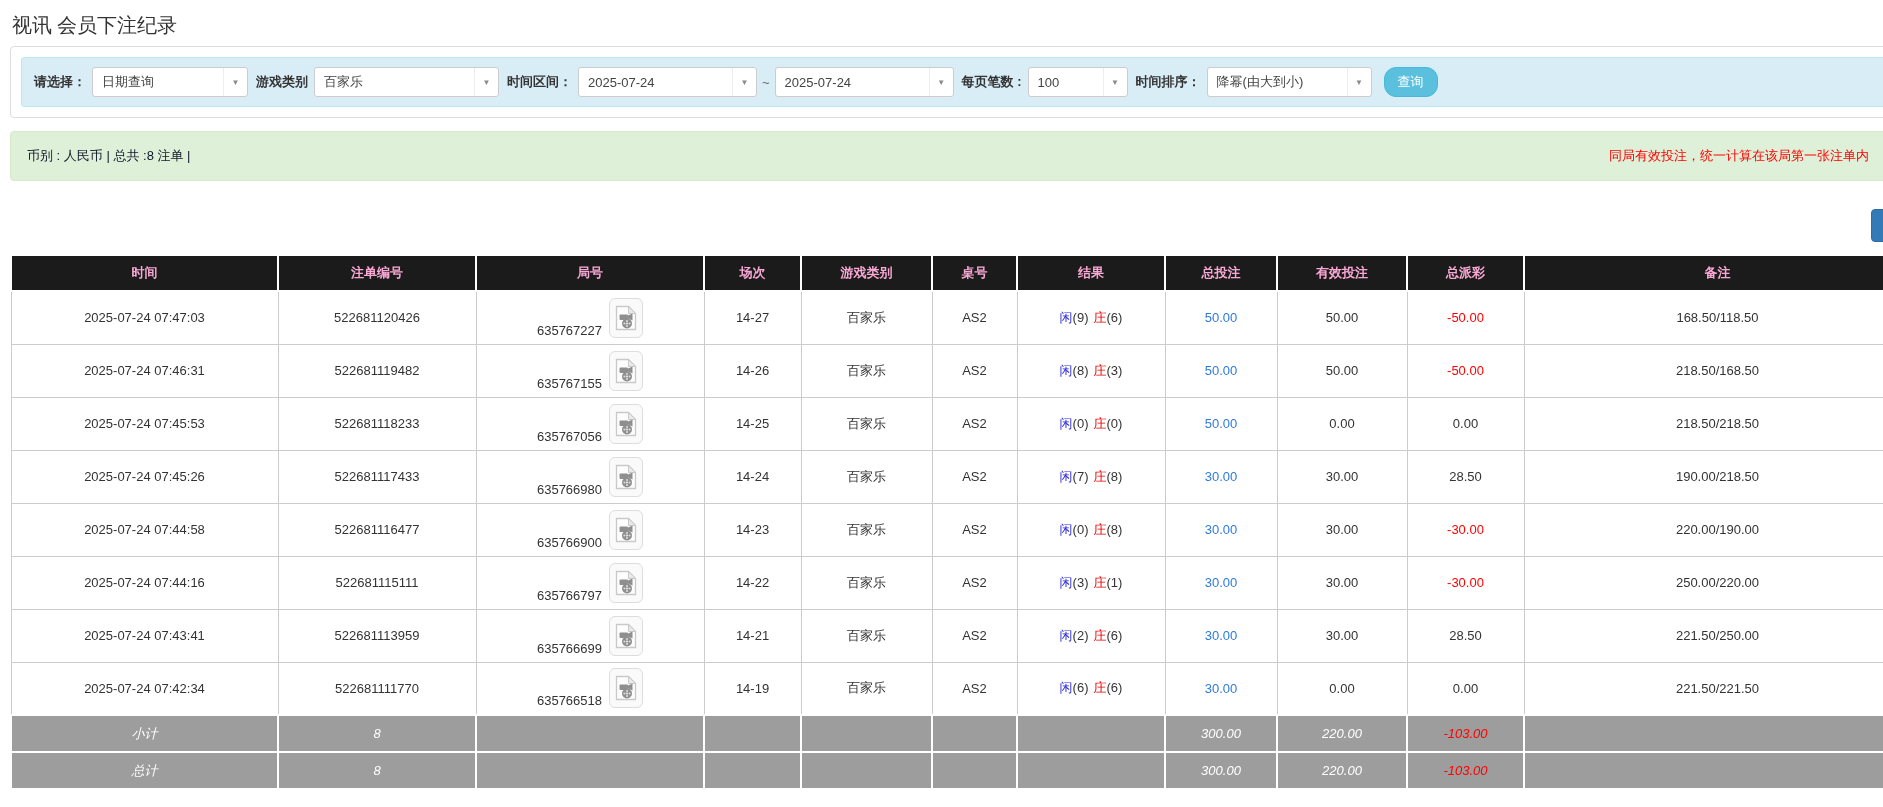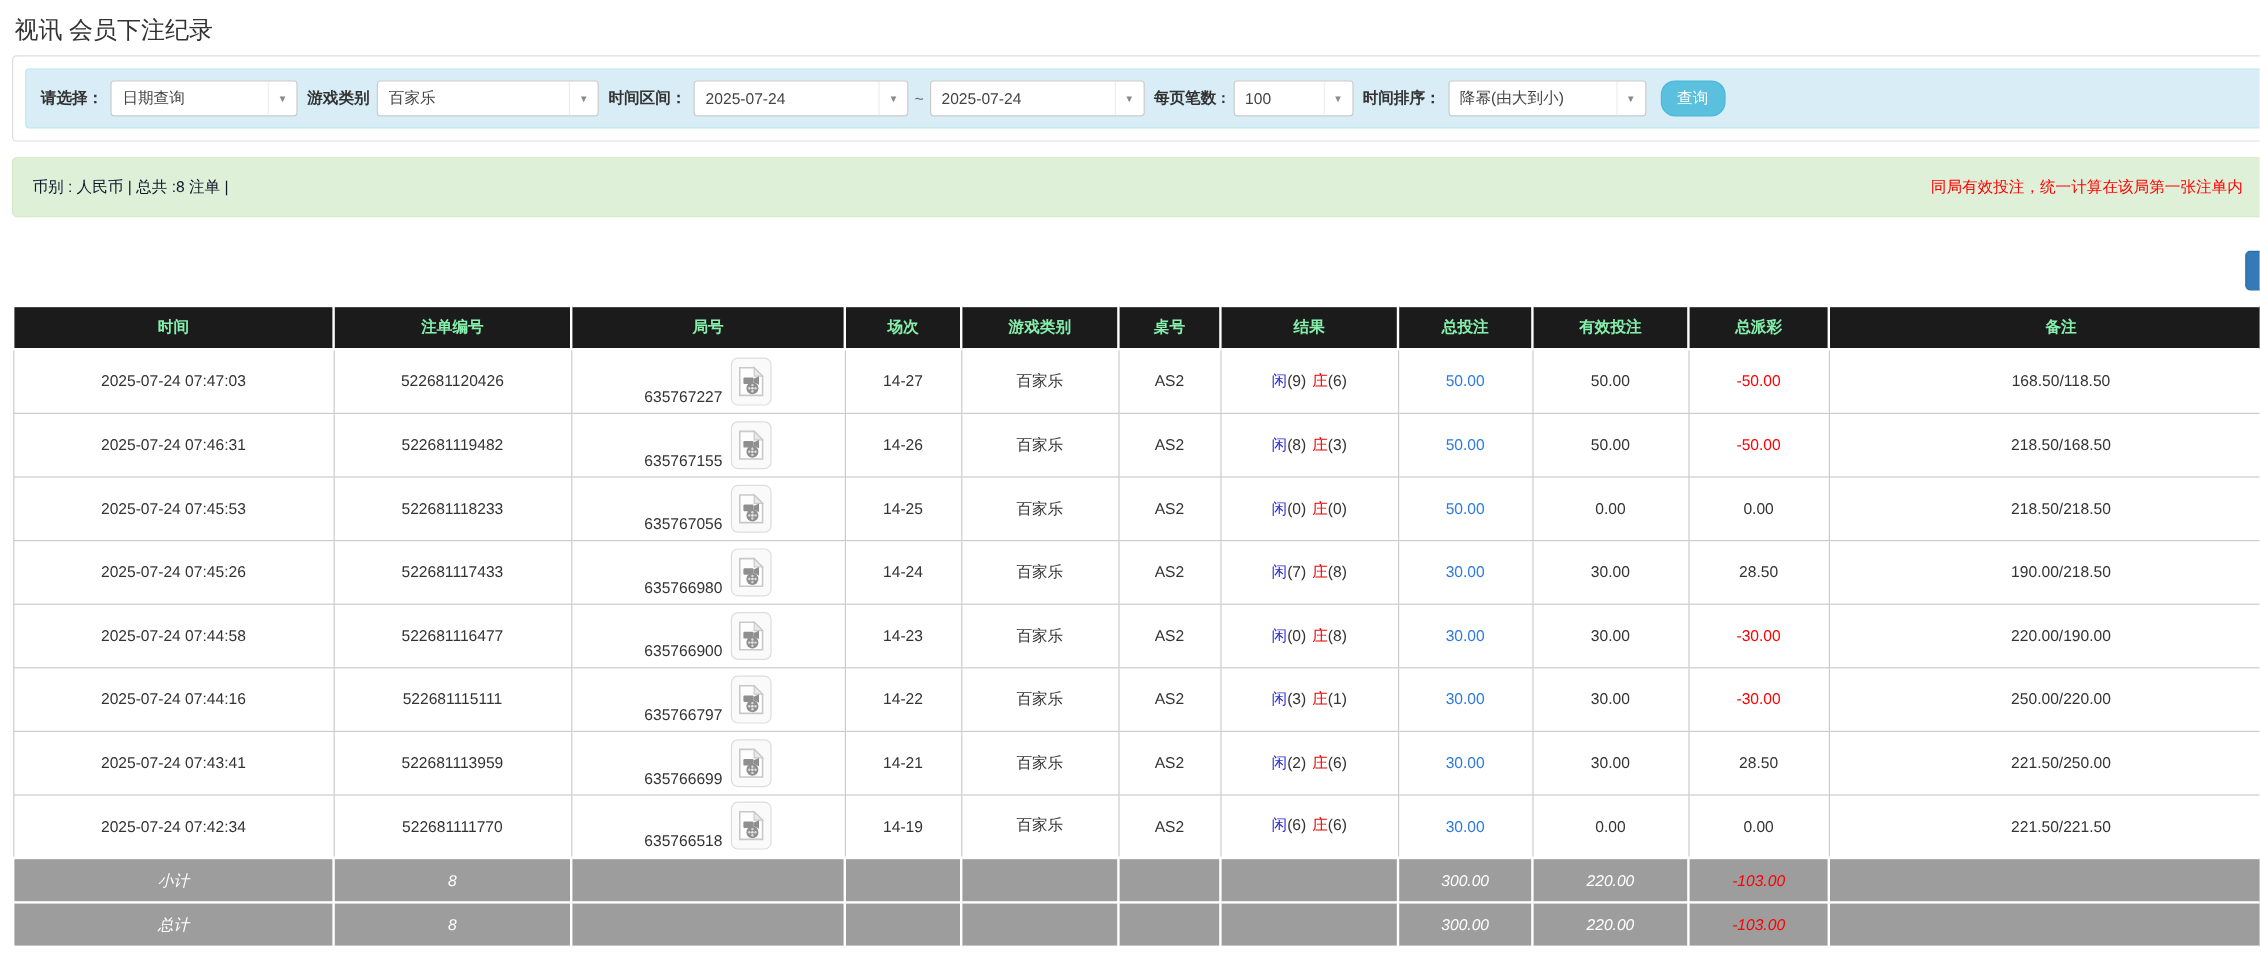--- a/index.html
+++ b/index.html
@@ -1,21 +1,21 @@
 <!DOCTYPE html>
 <html><head>
 <meta charset="utf-8">
 <style>
   * { box-sizing: border-box; }
   html,body { margin:0; padding:0; }
   body {
     width:1883px; height:807px; overflow:hidden; background:#fff;
     font-family:"Liberation Sans","DejaVu Sans",sans-serif; color:#333;
   }
-  .page-title { font-size:20px; font-weight:400; color:#333; padding:12px 13px 0 12px; height:36px; }
+  .page-title { font-size:20px; font-weight:400; color:#333; padding:12px 13px 0 12px; height:36px;font-family:Liberation Serif, serif; }
 
   
   .panel { margin:10px 0 0 10px; width:1890px; border:1px solid #ddd; border-radius:4px; padding:10px; background:#fff; }
   .filter-bar {
     background:#d9edf7; border:1px solid #bce8f1; border-radius:3px;
     display:flex; align-items:center; padding:9px 10px; white-space:nowrap;
   }
   .flabel { font-size:13px; font-weight:bold; color:#333; margin:0 6px 0 8px; }
   .sel {
     background:#fff; border:1px solid #ccc; border-radius:3px; height:30px;
@@ -43,21 +43,21 @@
   
   .toolbar-row { position:relative; height:73px; }
   .cutoff-btn { position:absolute; left:1871px; top:28px; width:60px; height:33px;
     background:#337ab7; border:1px solid #2e6da4; border-radius:4px; cursor:pointer; }
 
   
   table.records { border-collapse:collapse; table-layout:fixed; width:1900px; margin-left:10px; font-size:13px; }
   col.c0{width:267px} col.c1{width:198px} col.c2{width:228px} col.c3{width:97px} col.c4{width:131px}
   col.c5{width:85px} col.c6{width:148px} col.c7{width:112px} col.c8{width:130px} col.c9{width:117px} col.c10{width:387px}
   thead th {
-    background:#1b1b1b; color:#86efac; font-weight:bold; height:36px;
+    background:#1b1b1b; color:#f9a8d4; font-weight:bold; height:36px;
     border:2px solid #fff; text-align:center; font-size:13px;
   }
   tbody td { border:1px solid #ccc; height:53px; text-align:center; color:#333; background:#fff; }
   .round-wrap { display:flex; align-items:flex-end; justify-content:center; gap:7px; }
   .video-btn { width:34px; height:40px; background:#fafafa; border:1px solid #ddd; border-radius:6px;
     display:inline-flex; align-items:center; justify-content:center; cursor:pointer; padding:0; }
   .r-p { color:#2727d8; }
   .r-b { color:#e60000; margin-left:5px; }
   .blue-amt { color:#2e7bdd; cursor:pointer; }
   .neg { color:#ff0000 !important; }

